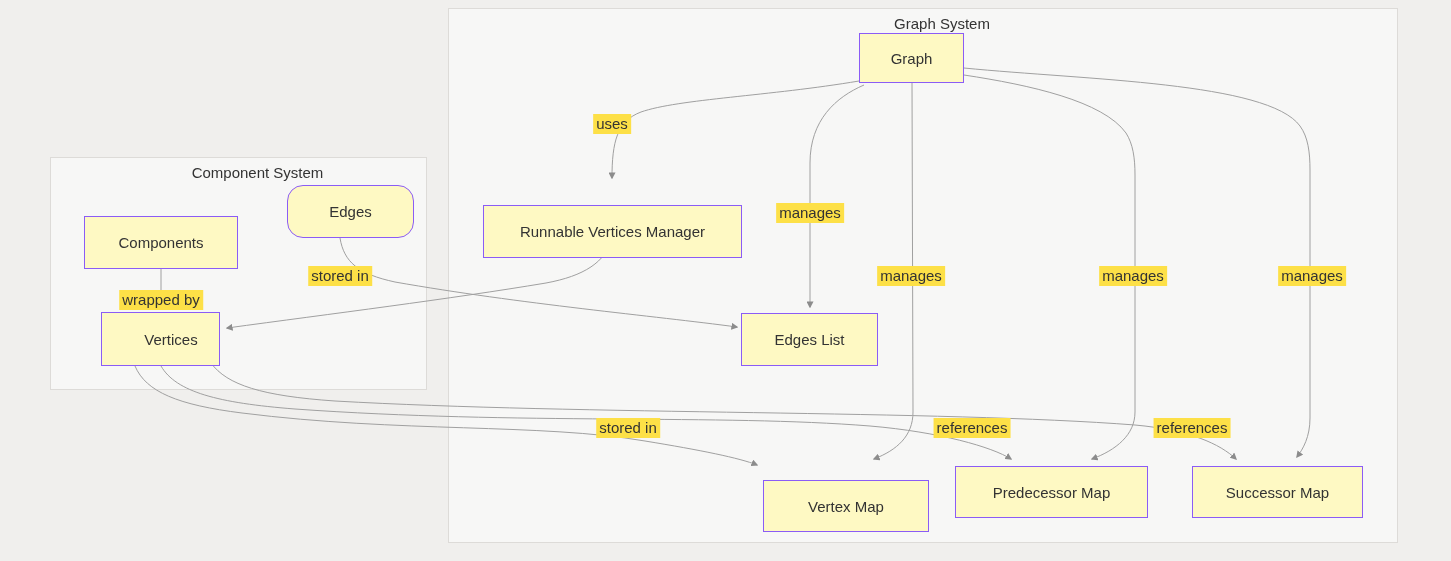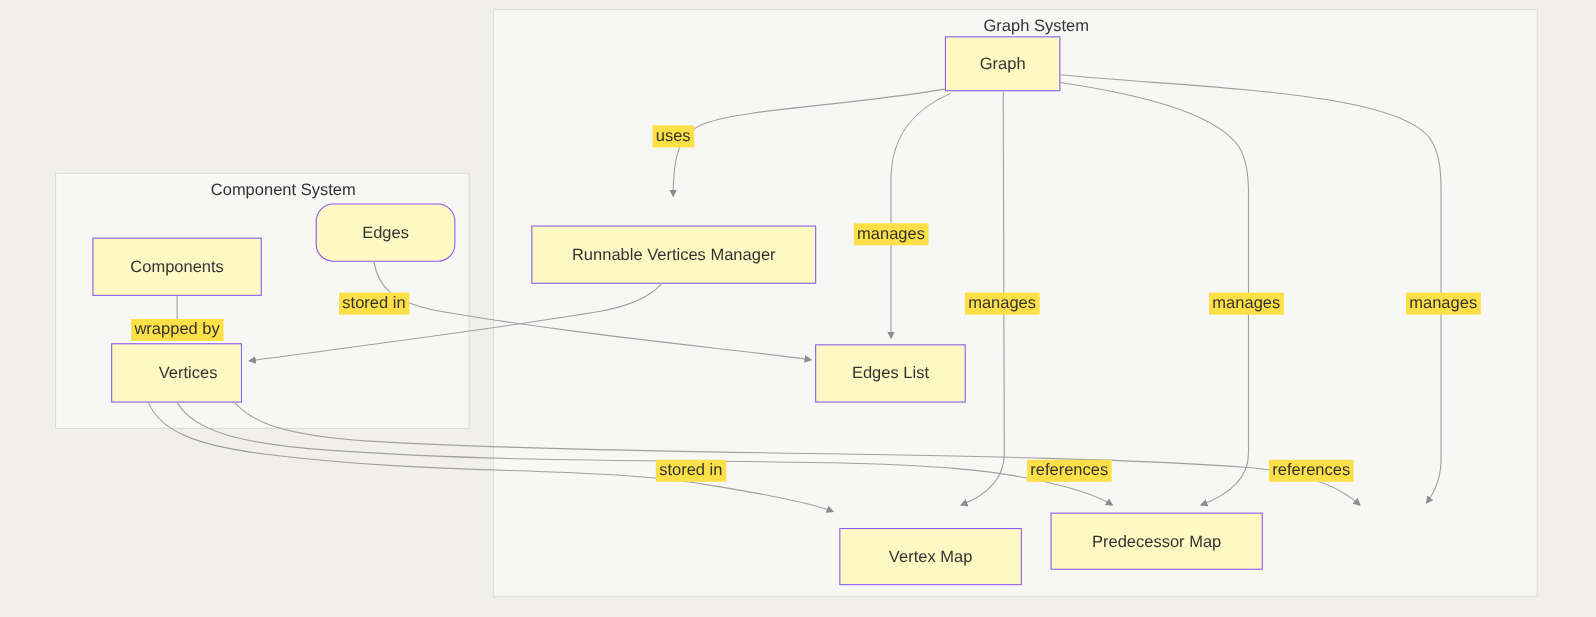--- a/index.html
+++ b/index.html
@@ -109,17 +109,18 @@
   <div class="edge-label" style="left:1312px; top:276px;">manages</div>
   <div class="edge-label" style="left:628px; top:428px;">stored in</div>
   <div class="edge-label" style="left:972px; top:428px;">references</div>
   <div class="edge-label" style="left:1192px; top:428px;">references</div>
 
   <div class="node" style="left:859px; top:33px; width:105px; height:50px;">Graph</div>
   <div class="node" style="left:483px; top:185px; width:259px; height:53px;margin-top:20px;">Runnable Vertices Manager</div>
   <div class="node" style="left:741px; top:313px; width:137px; height:53px;">Edges List</div>
   <div class="node" style="left:763px; top:480px; width:166px; height:52px;">Vertex Map</div>
   <div class="node" style="left:955px; top:466px; width:193px; height:52px;">Predecessor Map</div>
+  <div class="node" style="left:1192px; top:466px; width:171px; height:52px;">Successor Map</div>
   <div class="node" style="left:84px; top:185px; width:154px; height:53px;margin-top:31px;">Components</div>
   <div class="node" style="left:287px; top:185px; width:127px; height:53px;border-radius:16px;">Edges</div>
   <div class="node" style="left:101px; top:312px; width:119px; height:54px;padding-left:21px;">Vertices</div>
 
 </div>
 
 </body></html>

